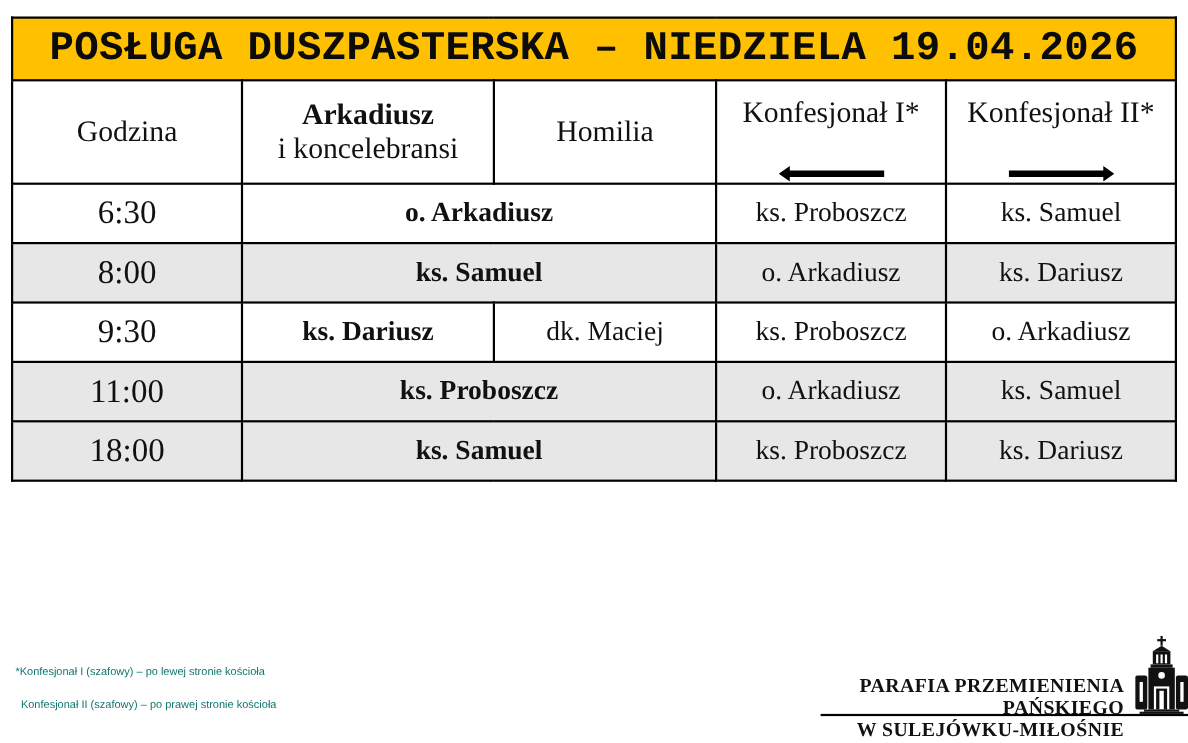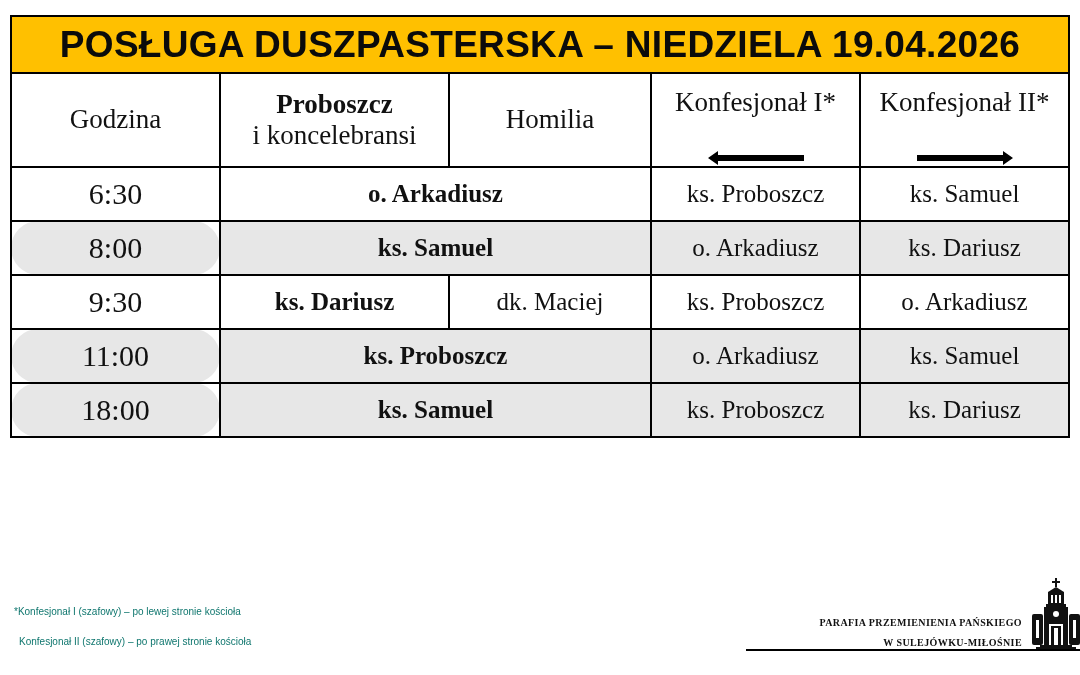--- a/index.html
+++ b/index.html
@@ -3,44 +3,44 @@
 <meta charset="utf-8">
 <style>
   * { box-sizing: border-box; margin: 0; padding: 0; }
   html, body { width: 1080px; height: 675px; background: #ffffff; overflow: hidden; }
   body { font-family: "DejaVu Serif", "Liberation Serif", serif; color: #111; position: relative; }
 
   .sheet { position: absolute; left: 10px; top: 15px; width: 1058px; }
   table.schedule { border-collapse: collapse; width: 1058px; table-layout: fixed; }
   table.schedule td, table.schedule th { border: 2px solid #000; text-align: center; vertical-align: middle; padding: 0; }
 
-  .title-cell { background: #FFC000; height: 57px; font-family: Liberation Sans, sans-serif; font-weight: bold; font-size: 37px; letter-spacing: 0.3px; color: #0b0b0b; }
+  .title-cell { background: #FFC000; height: 57px; font-family: Liberation Mono, monospace; font-weight: bold; font-size: 37px; letter-spacing: 0.3px; color: #0b0b0b; }
 
   .hdr td { height: 94px; background: #fff; font-family: "Liberation Serif", serif; font-size: 27px; font-weight: normal; line-height: 1.15; }
   .hdr .bold { font-weight: bold; display: block; }
   .hdr .sub { display: block; }
   .hdr .konf { display: flex; flex-direction: column; align-items: center; justify-content: space-between; height: 90px; padding-top: 12px; }
   .arrow { margin-top: 12px; width: 96px; height: 14px; position: relative; }
   .arrow svg { display: block; }
 
   .row-sat td { background: #A5A5A5; color: #f4f4f4; height: 78px; font-family: "Liberation Serif", serif; font-size: 25px; line-height: 1.25; }
   .row-sat .bold { font-weight: bold; }
   .row-sat .dash { font-size: 30px; font-weight: bold; }
 
   .row td { height: 54px; font-family: "Liberation Serif", serif; font-size: 25px; }
   .row.white td { background: #ffffff; }
   .row.gray td { background: #E7E7E7; }
-  .row .time { font-size: 30px; border-radius: 27px; }
+  .row .time { font-size: 30px; }
   .row .bold { font-weight: bold; }
 
   .footnotes { position: absolute; left: 14px; top: 597px; font-family: Liberation Sans, sans-serif; font-size: 10px; color: #0f766e; line-height: 30px; }
   .footnotes .line2 { padding-left: 5px; }
 
   .logo { position: absolute; left: 746px; top: 576px; width: 334px; height: 76px; }
-  .logo-text { position: absolute; right: 58px; top: 37px; text-align: right; font-family: "Liberation Serif", serif; font-weight: bold; font-size: 10px; letter-spacing: 0.4px; line-height: 20px; color: #111; }
+  .logo-text { position: absolute; right: 58px; top: 37px; text-align: right; font-family: "Liberation Serif", serif; font-weight: bold; font-size: 18px; letter-spacing: 0.4px; line-height: 20px; color: #111; }
   .logo-line { position: absolute; left: 0; top: 73px; width: 334px; height: 2px; background: #000; }
   .logo-church { position: absolute; right: 0; top: 2px; width: 48px; height: 72px; }
 </style>
 </head>
 <body>
 
 <div class="sheet">
   <table class="schedule">
     <colgroup>
       <col style="width:209px">
@@ -49,21 +49,21 @@
       <col style="width:209px">
       <col style="width:209px">
     </colgroup>
     <tbody>
         <tr>
       <td colspan="5" class="title-cell">POSŁUGA DUSZPASTERSKA – NIEDZIELA 19.04.2026</td>
     </tr>
     <tr class="hdr">
       <td>Godzina</td>
       <td>
-        <span class="bold">Proboszcz</span>
+        <span class="bold">Arkadiusz</span>
         <span class="sub">i koncelebransi</span>
       </td>
       <td>Homilia</td>
       <td>
         <div class="konf">
           <span>Konfesjonał I*</span>
           <span class="arrow">
             <svg width="96" height="14" viewBox="0 0 96 14">
                   <polygon points="0,7 10,0 10,4 96,4 96,10 10,10 10,14" fill="#000"></polygon>
                 </svg>

